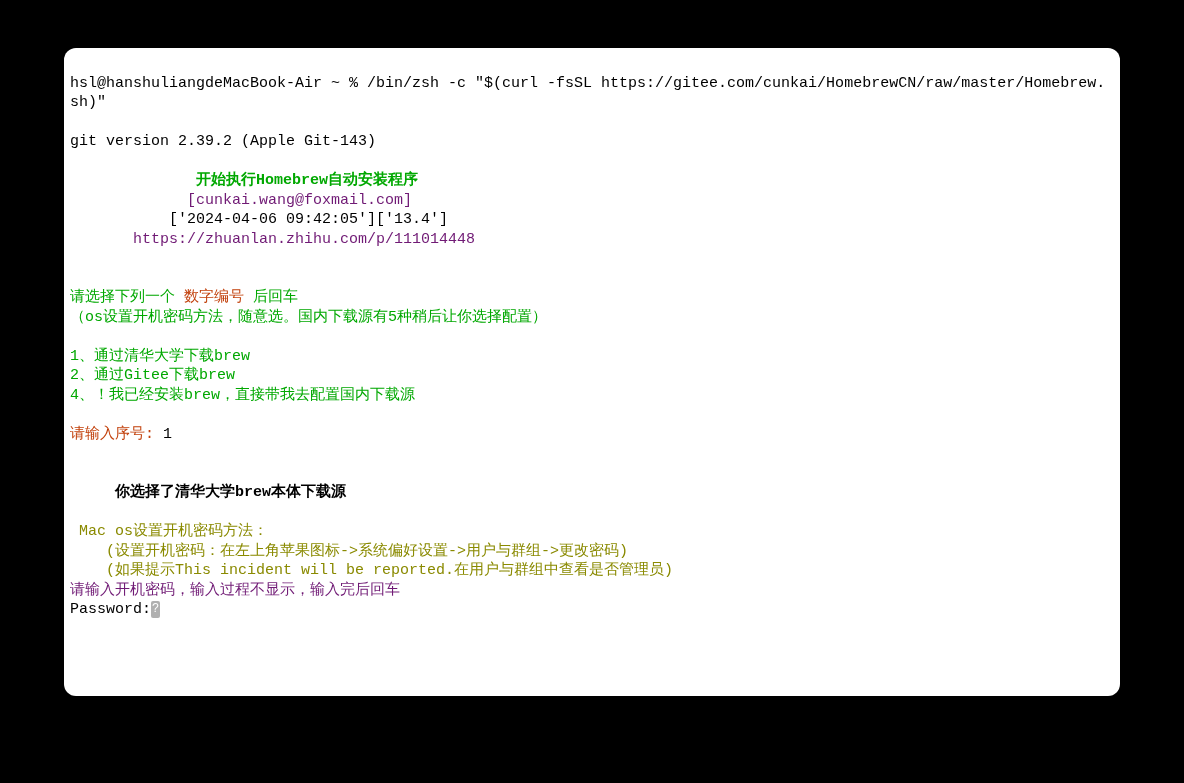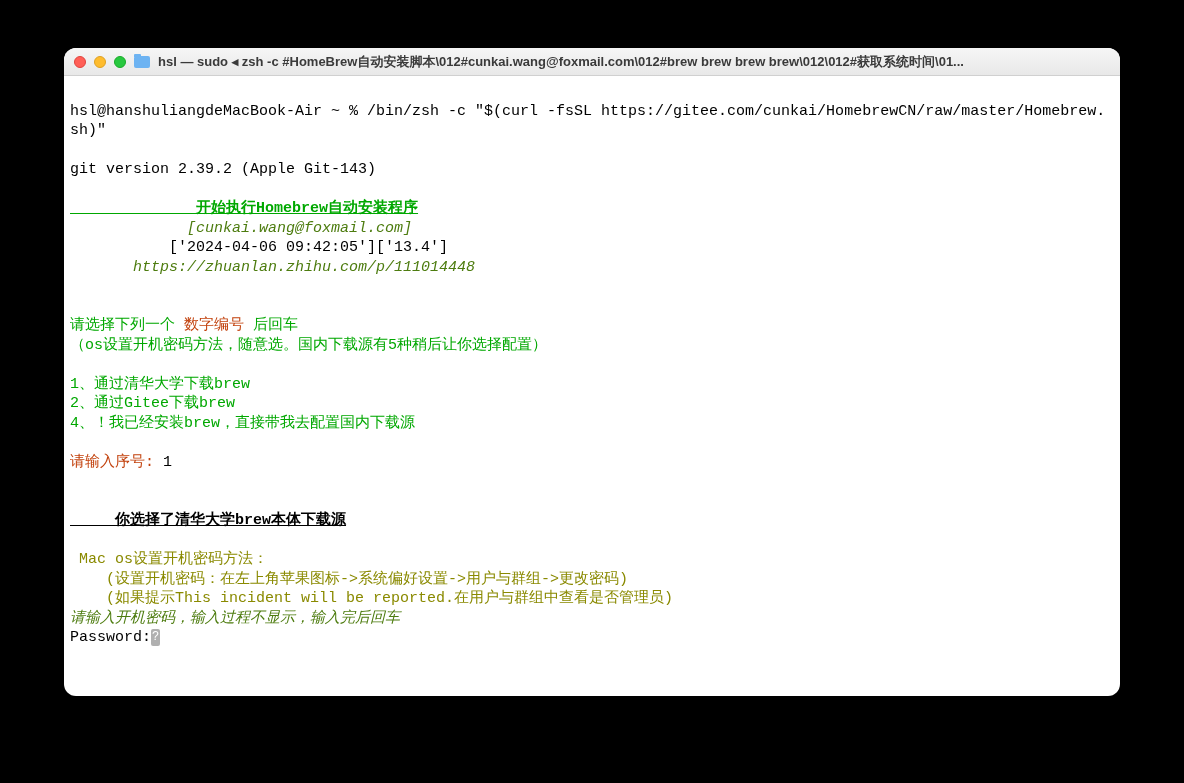--- a/index.html
+++ b/index.html
@@ -81,24 +81,24 @@
       padding: 6px 6px;
       font-size: 15px;
       line-height: 19.5px;
       white-space: pre;
       color: #000;
       overflow: hidden;
       font-weight: 500;
     }
     .line { white-space: pre; }
     .green { color: #00a800; }
-    .cyan { color: #4d7c0f; font-style: italic; }
+    .cyan { color: #701a75; }
     .magenta { color: #c2410c; }
     .olive { color: #8a8a00; margin-top: 34px; }
-    .bold { font-weight: 700; text-decoration: underline; }
+    .bold { font-weight: 700; }
     .cursor-block {
       display: inline-block;
       width: 9px;
       height: 17px;
       background: #b0b0b0;
       vertical-align: text-bottom;
       border-radius: 2px;
       position: relative;
     }
     .cursor-block::after {
@@ -107,29 +107,20 @@
       left: 1px;
       top: -1px;
       font-size: 12px;
       color: #fff;
     }
   </style>
 </head>
 <body>
 
 <div class="window">
-  <div class="titlebar">
-    <div class="traffic-lights">
-      <div class="tl tl-close"></div>
-      <div class="tl tl-min"></div>
-      <div class="tl tl-max"></div>
-    </div>
-    <div class="folder-icon"></div>
-    <div class="title-text">hsl — sudo ◂ zsh -c #HomeBrew自动安装脚本\012#cunkai.wang@foxmail.com\012#brew brew brew brew\012\012#获取系统时间\01...</div>
-  </div>
 
   <div class="terminal-content">
 <span class="line">hsl@hanshuliangdeMacBook-Air ~ % /bin/zsh -c "$(curl -fsSL https://gitee.com/cunkai/HomebrewCN/raw/master/Homebrew.</span>
 <span class="line">sh)"</span>
 <span class="line"></span>
 <span class="line">git version 2.39.2 (Apple Git-143)</span>
 <span class="line"></span>
 <span class="line green bold">              开始执行Homebrew自动安装程序</span>
 <span class="line cyan">             [cunkai.wang@foxmail.com]</span>
 <span class="line">           ['2024-04-06 09:42:05']['13.4']</span>

